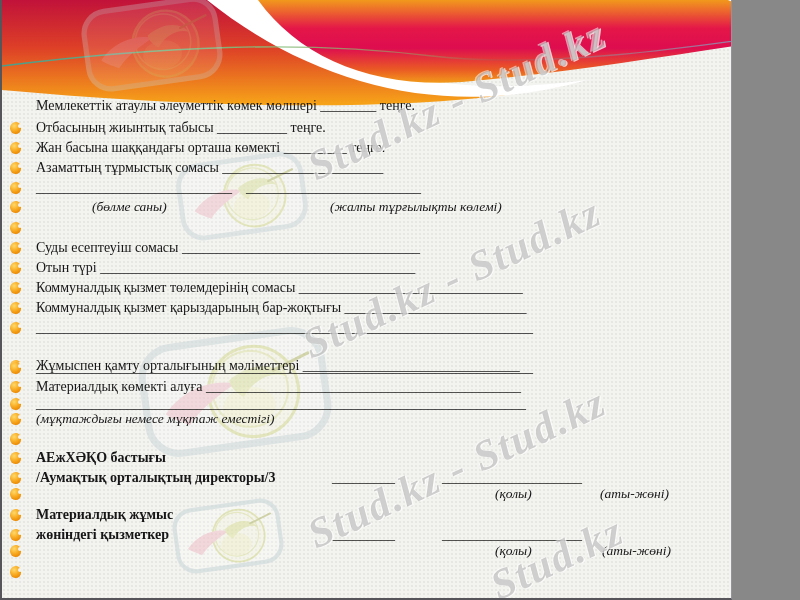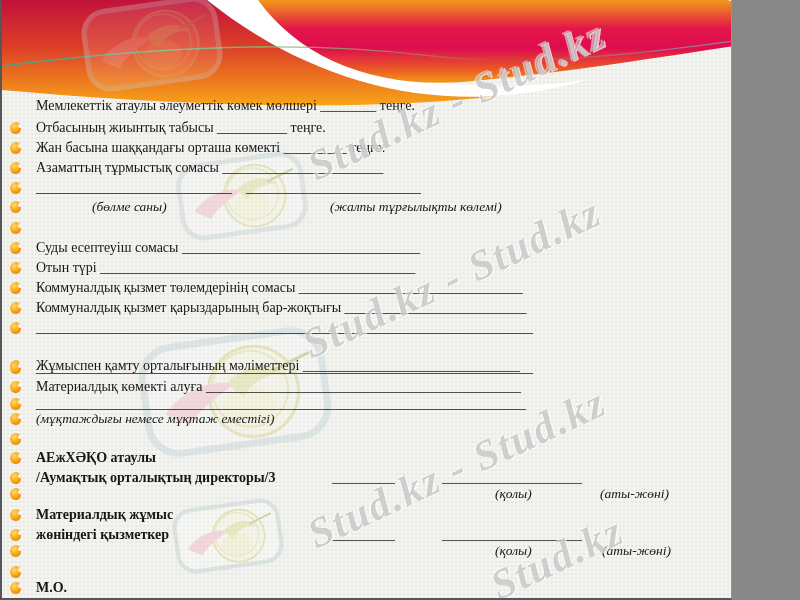--- a/index.html
+++ b/index.html
@@ -172,21 +172,21 @@
       <span class="bullet"></span>
       <span class="txt i">(мұқтаждығы немесе мұқтаж еместігі)</span>
     </div>
 
     <div class="row" style="top:429px">
       <span class="bullet"></span>
     </div>
 
     <div class="row" style="top:448px">
       <span class="bullet"></span>
-      <span class="txt b">АЕжХӘҚО атаулы</span>
+      <span class="txt b">АЕжХӘҚО бастығы</span>
     </div>
 
     <div class="row" style="top:468px">
       <span class="bullet"></span>
       <span class="txt b">/Аумақтық орталықтың директоры/3</span>
       <span class="pos" style="left:330px">_________</span>
       <span class="pos" style="left:440px">____________________</span>
     </div>
 
     <div class="row" style="top:484px">
@@ -210,24 +210,20 @@
     <div class="row" style="top:541px">
       <span class="bullet"></span>
       <span class="pos i" style="left:493px">(қолы)</span>
       <span class="pos i" style="left:600px">(аты-жөні)</span>
     </div>
 
     <div class="row" style="top:562px">
       <span class="bullet"></span>
     </div>
 
-    <div class="row" style="top:578px">
-      <span class="bullet"></span>
-      <span class="txt b">М.О.</span>
-    </div>
   </div>
 
   <div class="wm" style="left:455px;top:100px">Stud.kz - Stud.kz</div>
   <div class="wm" style="left:450px;top:278px">Stud.kz - Stud.kz</div>
   <div class="wm" style="left:455px;top:468px">Stud.kz - Stud.kz</div>
   <div class="wm" style="left:555px;top:558px">Stud.kz</div>
 
 </div>
 
 </body></html>

